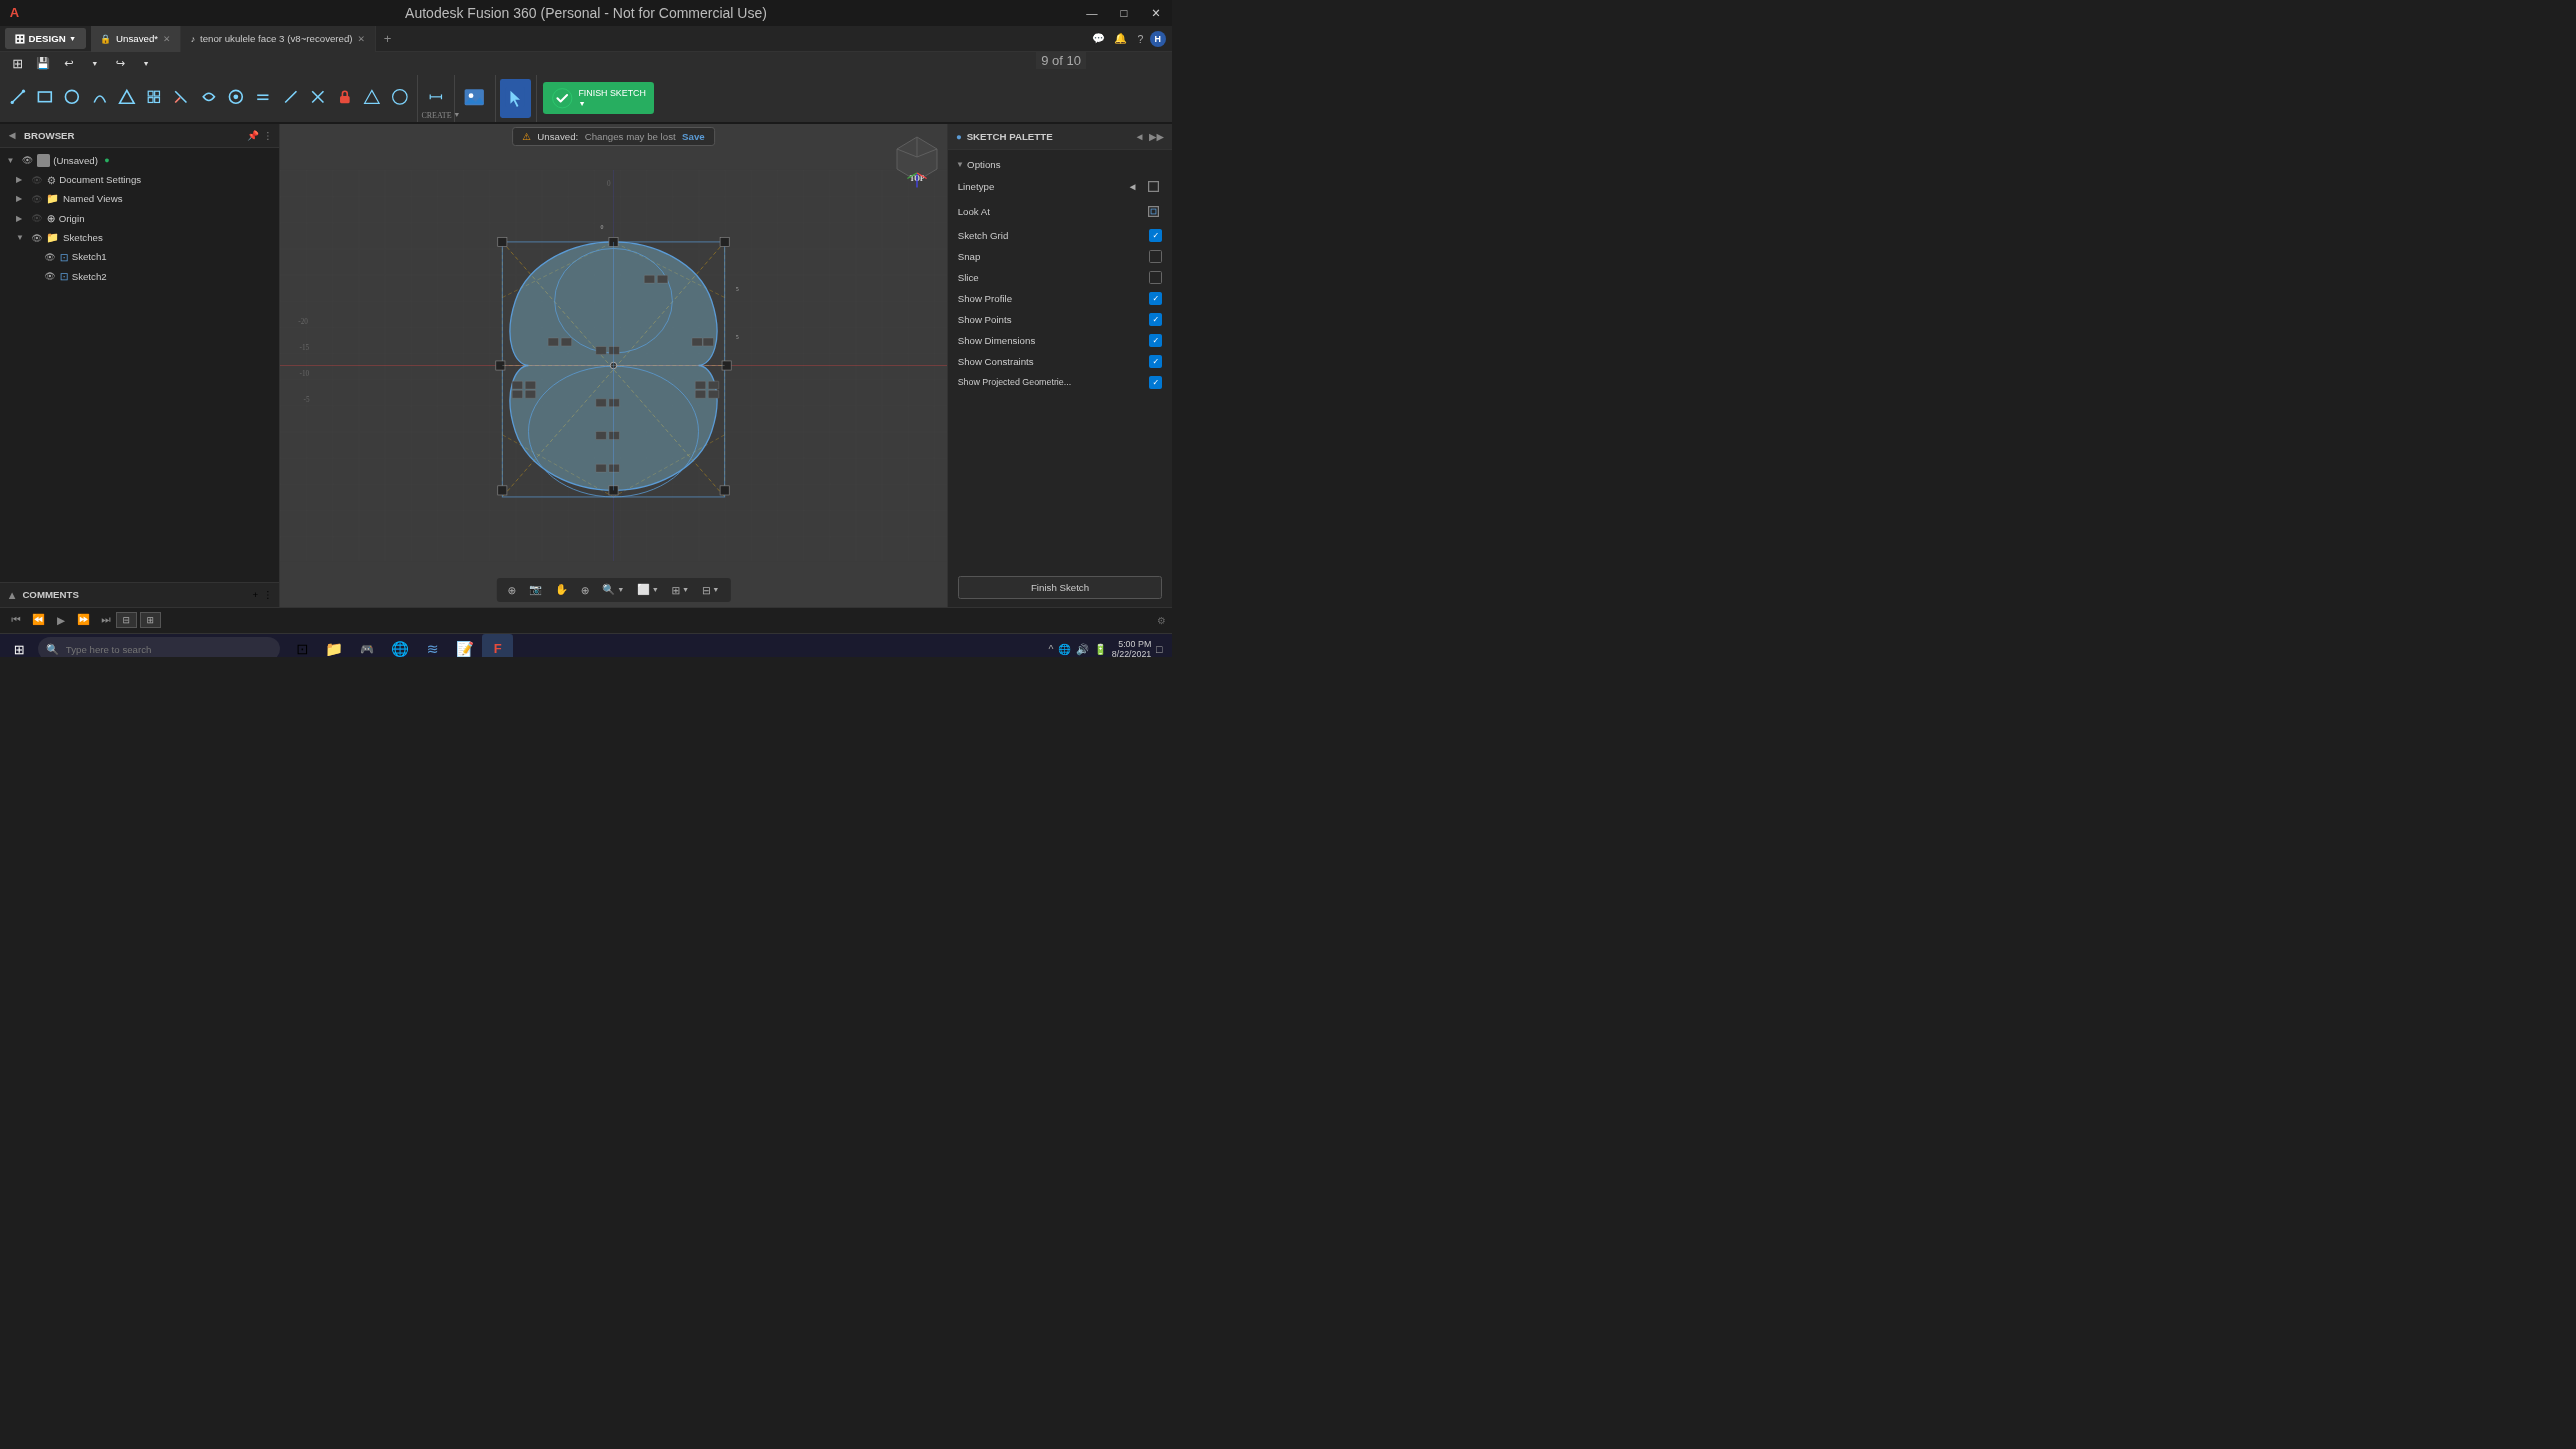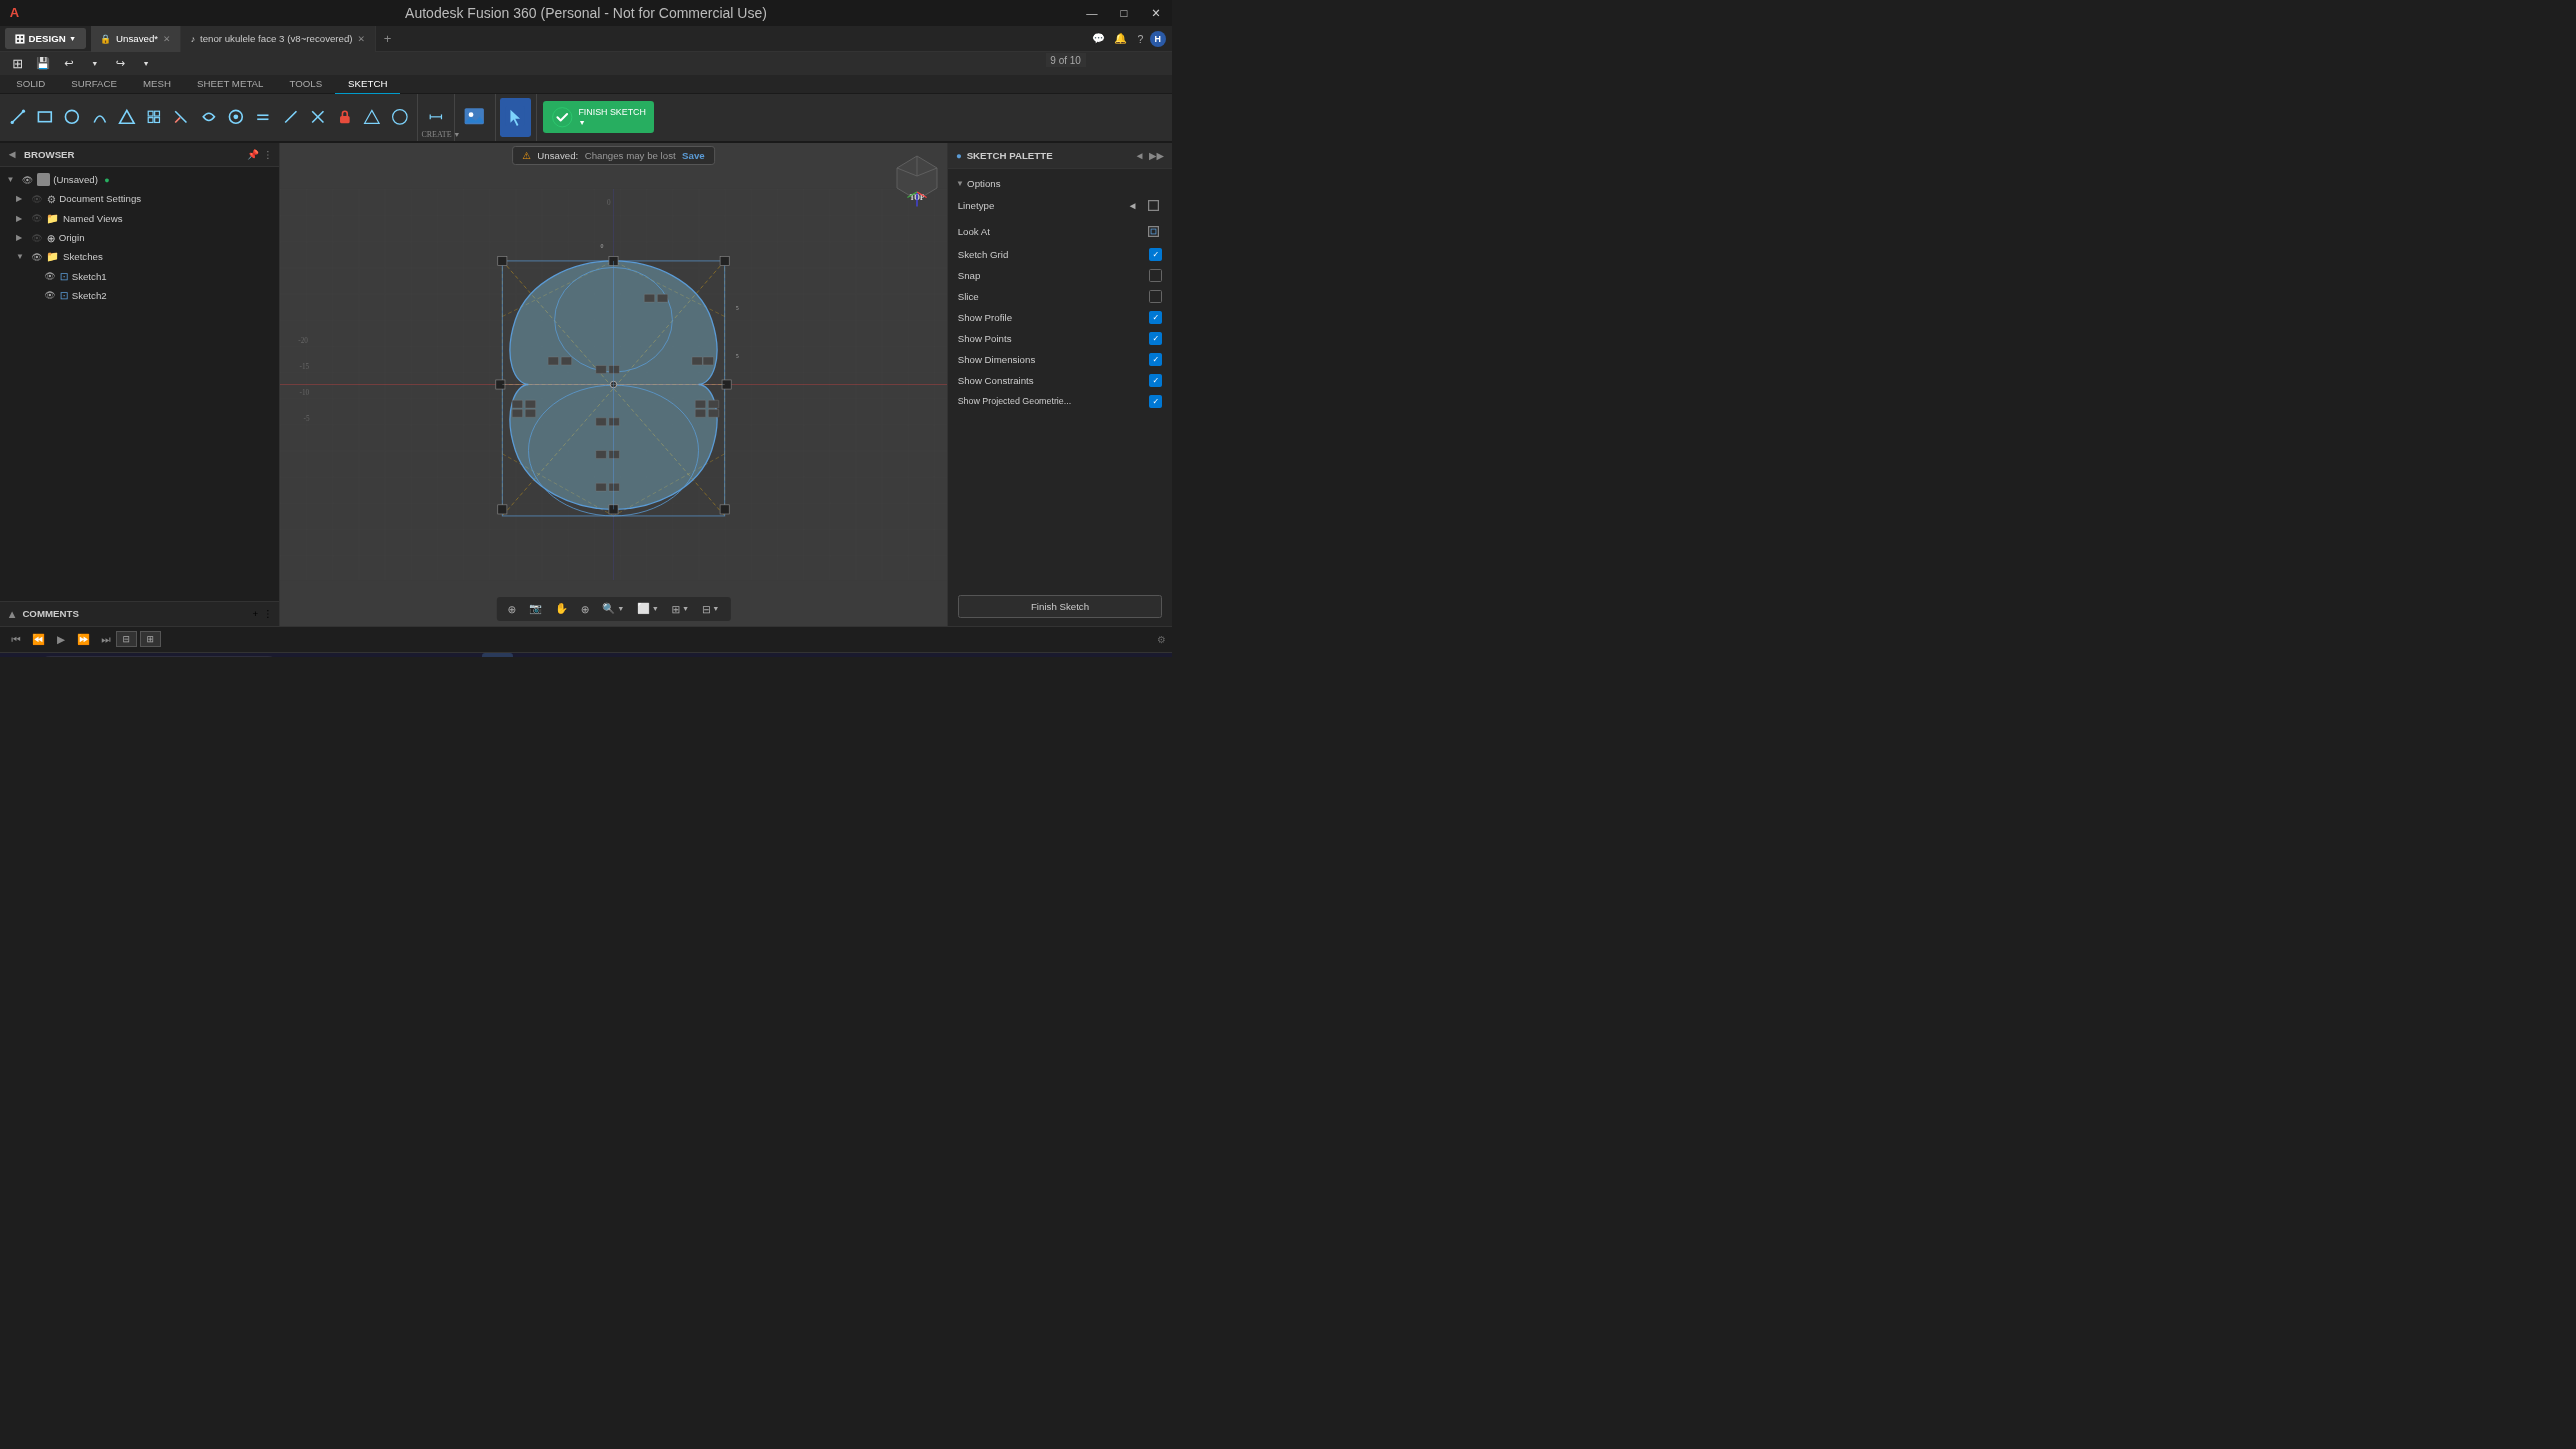--- a/index.html
+++ b/index.html
@@ -554,59 +554,39 @@
     <span>Unsaved*</span>
     <span class="tab-close">✕</span>
   </div>
   <div class="tab">
     <span style="font-size:8.9px;">♪</span>
     <span>tenor ukulele face 3 (v8~recovered)</span>
     <span class="tab-close">✕</span>
   </div>
   <div id="new-tab-btn">+</div>
   <div id="tab-right">
-    <span class="tab-icon-btn" style="font-size:10px;color:#aaa;background:#333;padding:1.6px 4.8px;border-radius:0;margin-top:43px;">9 of 10</span>
+    <span class="tab-icon-btn" style="font-size:13px;color:#aaa;background:#333;padding:1.6px 4.8px;border-radius:0;margin-top:43px;">9 of 10</span>
     <span class="tab-icon-btn">💬</span>
     <span class="tab-icon-btn">🔔</span>
     <span class="tab-icon-btn">?</span>
     <span class="tab-icon-btn" style="background:#2a5aa7;color:#fff;border-radius:50%;width:16px;height:16px;display:flex;align-items:center;justify-content:center;font-size:8.9px;font-weight:bold;">H</span>
   </div>
 </div>
 
 <div id="toolbar">
 
   <div id="toolbar-top" style="height:22.5px;display:flex;align-items:center;padding:0 6.4px;gap:3.2px;background:#2d2d2d;">
     <div class="toolbar-icon-btn" style="font-size:13px;">⊞</div>
     <div class="toolbar-icon-btn">💾</div>
     <div class="toolbar-icon-btn">↩</div>
     <div class="toolbar-icon-btn" style="font-size:7.2px;">▼</div>
     <div class="toolbar-icon-btn">↪</div>
     <div class="toolbar-icon-btn" style="font-size:7.2px;">▼</div>
   </div>
 
-  <div id="mode-tabs" style="height:19.3px;display:flex;align-items:center;background:#252525;padding-left:3.2px;">
-    <div class="mode-tab">
-        <span>SOLID</span>
-      </div>
-    <div class="mode-tab">
-        <span>SURFACE</span>
-      </div>
-    <div class="mode-tab">
-        <span>MESH</span>
-      </div>
-    <div class="mode-tab">
-        <span>SHEET METAL</span>
-      </div>
-    <div class="mode-tab">
-        <span>TOOLS</span>
-      </div>
-    <div class="mode-tab active" style="border-bottom:1.6px solid #009ccc;color:#fff;">
-        <span>SKETCH</span>
-      </div>
-  </div>
 
   <div id="ribbon" style="height:48px;display:flex;align-items:stretch;background:#2d2d2d;">
 
     <div style="display:flex;align-items:center;gap:1.6px;padding:3.2px 4.8px;border-right:0.8px solid #444;">
 
       <div class="rib-btn">
         <svg width="17.7" height="17.7" viewBox="0 0 22 22" fill="none">
             <line x1="4" y1="18" x2="18" y2="4" stroke="#7dd3fc" stroke-width="2"></line>
             <circle cx="4" cy="18" r="2" fill="#7dd3fc"></circle>
             <circle cx="18" cy="4" r="2" fill="#7dd3fc"></circle>

